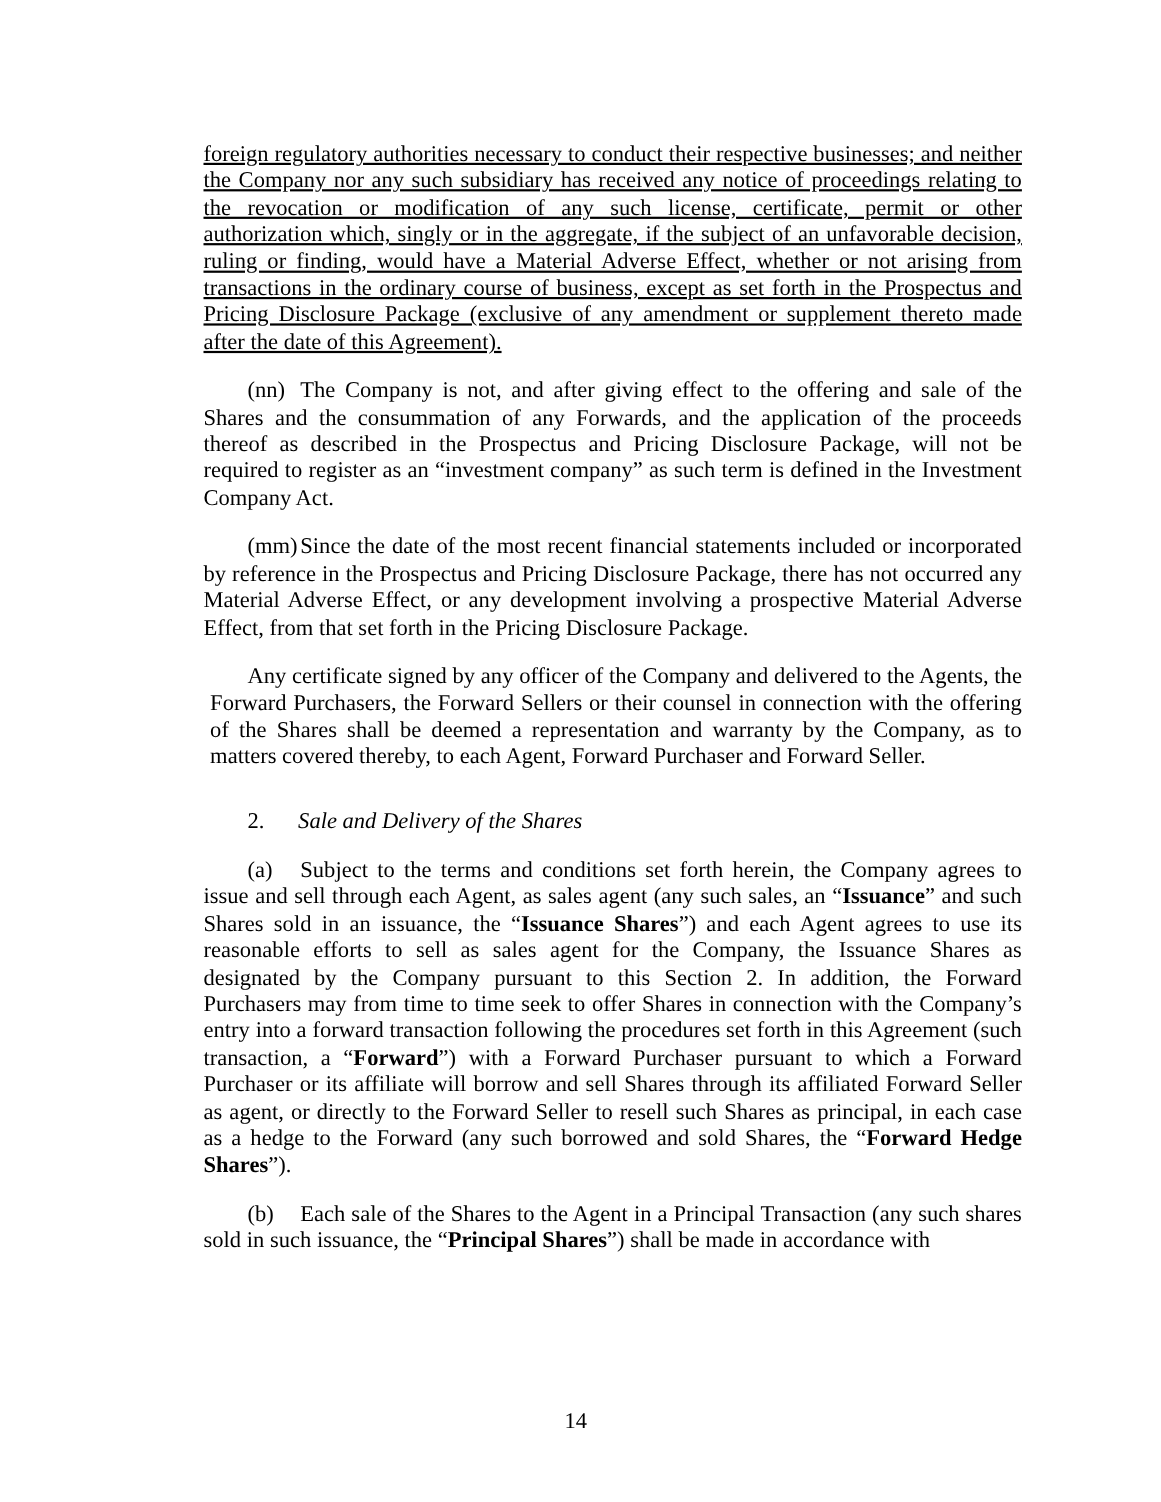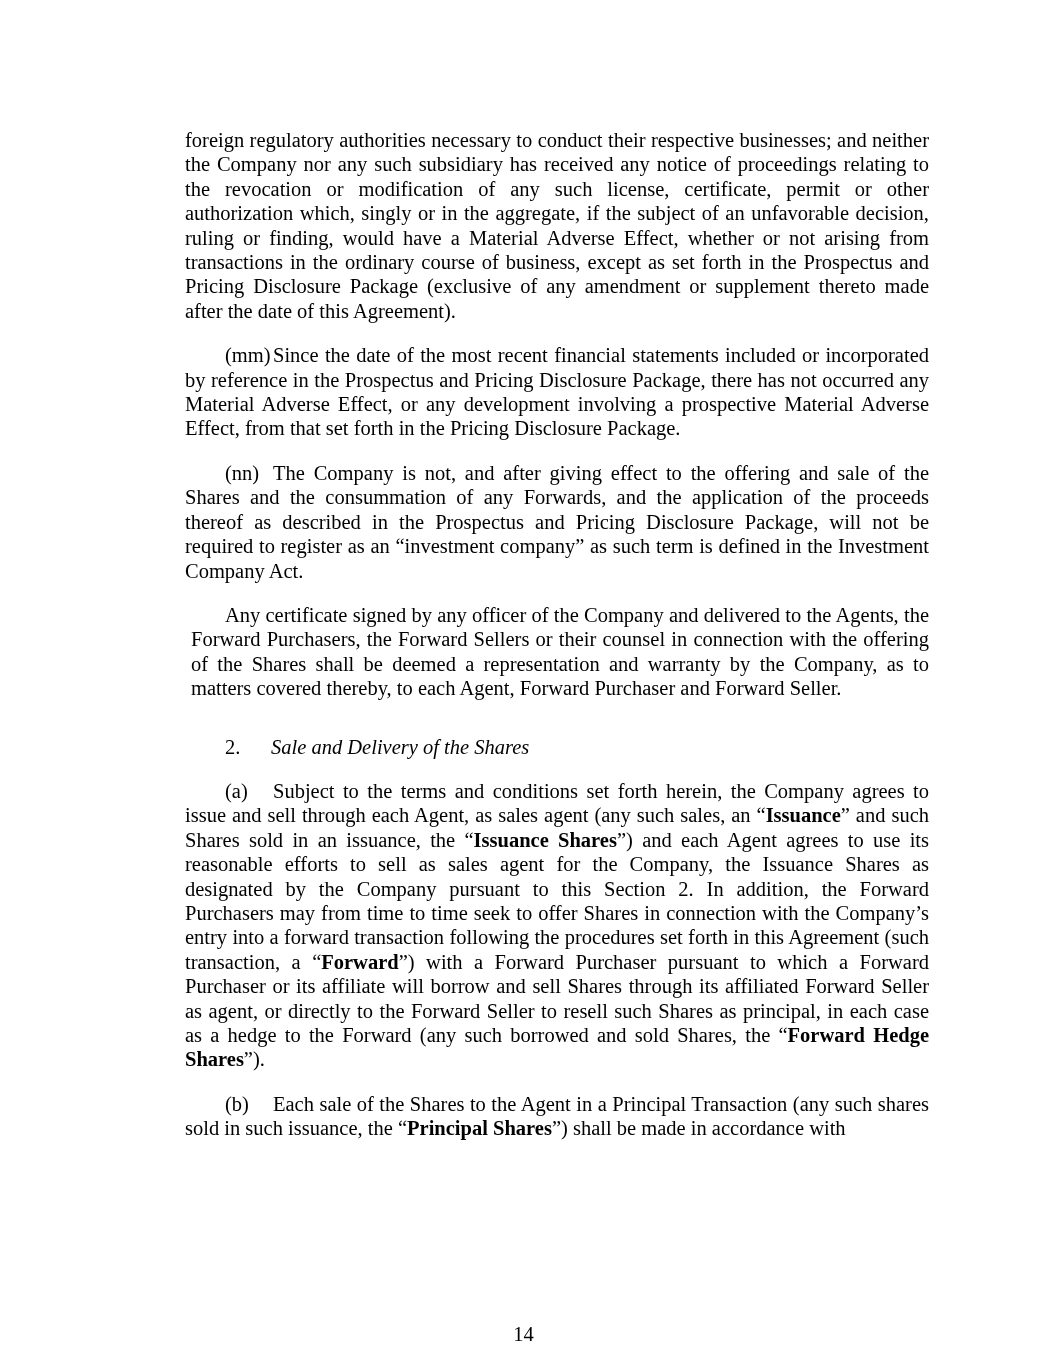--- a/index.html
+++ b/index.html
@@ -23,48 +23,47 @@
     top: 128px;
     width: 744px;
     font-size: 20.5px;
     line-height: 24.4px;
     text-align: justify;
   }
   .doc p {
     margin: 0 0 20px 0;
     text-indent: 40px;
   }
-  .doc p.no-indent { text-indent: 0; }
+  .doc p.no-indent { text-indent: 0; text-decoration: underline; }
   .doc p.cert { margin-left: 6px; text-indent: 34px; }
   .doc p.heading { margin-top: 34px; text-align: left; }
   .plabel {
     display: inline-block;
     min-width: 48px;
     text-indent: 0;
   }
   .i  { font-style: italic; margin-top: 28px; }
   .bi { font-weight: bold; }
   .pageno {
     position: absolute;
     left: 0;
     top: 1280px;
     width: 1047px;
     text-align: center;
     font-size: 20.5px;
     line-height: 24.4px;
-    margin-top: 42px;
   }
 </style>
 </head>
 <body>
 
 <div class="page">
   <main class="doc">
       <p class="no-indent"><span>foreign regulatory authorities necessary to conduct their respective businesses; and neither the Company nor any such subsidiary has received any notice of proceedings relating to the revocation or modification of any such license, certificate, permit or other authorization which, singly or in the aggregate, if the subject of an unfavorable decision, ruling or finding, would have a Material Adverse Effect, whether or not arising from transactions in the ordinary course of business, except as set forth in the Prospectus and Pricing Disclosure Package (exclusive of any amendment or supplement thereto made after the date of this Agreement).</span></p>
+      <p><span class="plabel">(nn)</span><span>The Company is not, and after giving effect to the offering and sale of the Shares and the consummation of any Forwards, and the application of the proceeds thereof as described in the Prospectus and Pricing Disclosure Package, will not be required to register as an “investment company” as such term is defined in the Investment Company Act.</span></p>
       <p><span class="plabel">(mm)</span><span>Since the date of the most recent financial statements included or incorporated by reference in the Prospectus and Pricing Disclosure Package, there has not occurred any Material Adverse Effect, or any development involving a prospective Material Adverse Effect, from that set forth in the Pricing Disclosure Package.</span></p>
-      <p><span class="plabel">(nn)</span><span>The Company is not, and after giving effect to the offering and sale of the Shares and the consummation of any Forwards, and the application of the proceeds thereof as described in the Prospectus and Pricing Disclosure Package, will not be required to register as an “investment company” as such term is defined in the Investment Company Act.</span></p>
       <p class="cert"><span>Any certificate signed by any officer of the Company and delivered to the Agents, the Forward Purchasers, the Forward Sellers or their counsel in connection with the offering of the Shares shall be deemed a representation and warranty by the Company, as to matters covered thereby, to each Agent, Forward Purchaser and Forward Seller.</span></p>
       <p class="heading"><span class="plabel" style="min-width: 46px;">2.</span><span class="i">Sale and Delivery of the Shares</span></p>
       <p><span class="plabel">(a)</span><span>Subject to the terms and conditions set forth herein, the Company agrees to issue and sell through each Agent, as sales agent (any such sales, an “</span><span class="bi">Issuance</span><span>” and such Shares sold in an issuance, the “</span><span class="bi">Issuance Shares</span><span>”) and each Agent agrees to use its reasonable efforts to sell as sales agent for the Company, the Issuance Shares as designated by the Company pursuant to this Section 2.  In addition, the Forward Purchasers may from time to time seek to offer Shares in connection with the Company’s entry into a forward transaction following the procedures set forth in this Agreement (such transaction, a “</span><span class="bi">Forward</span><span>”) with a Forward Purchaser pursuant to which a Forward Purchaser or its affiliate will borrow and sell Shares through its affiliated Forward Seller as agent, or directly to the Forward Seller to resell such Shares as principal, in each case as a hedge to the Forward (any such borrowed and sold Shares, the “</span><span class="bi">Forward Hedge Shares</span><span>”).</span></p>
       <p><span class="plabel">(b)</span><span>Each sale of the Shares to the Agent in a Principal Transaction (any such shares sold in such issuance, the “</span><span class="bi">Principal Shares</span><span>”) shall be made in accordance with</span></p>
     </main>
   <footer class="pageno">14</footer>
 </div>
 
 </body></html>

